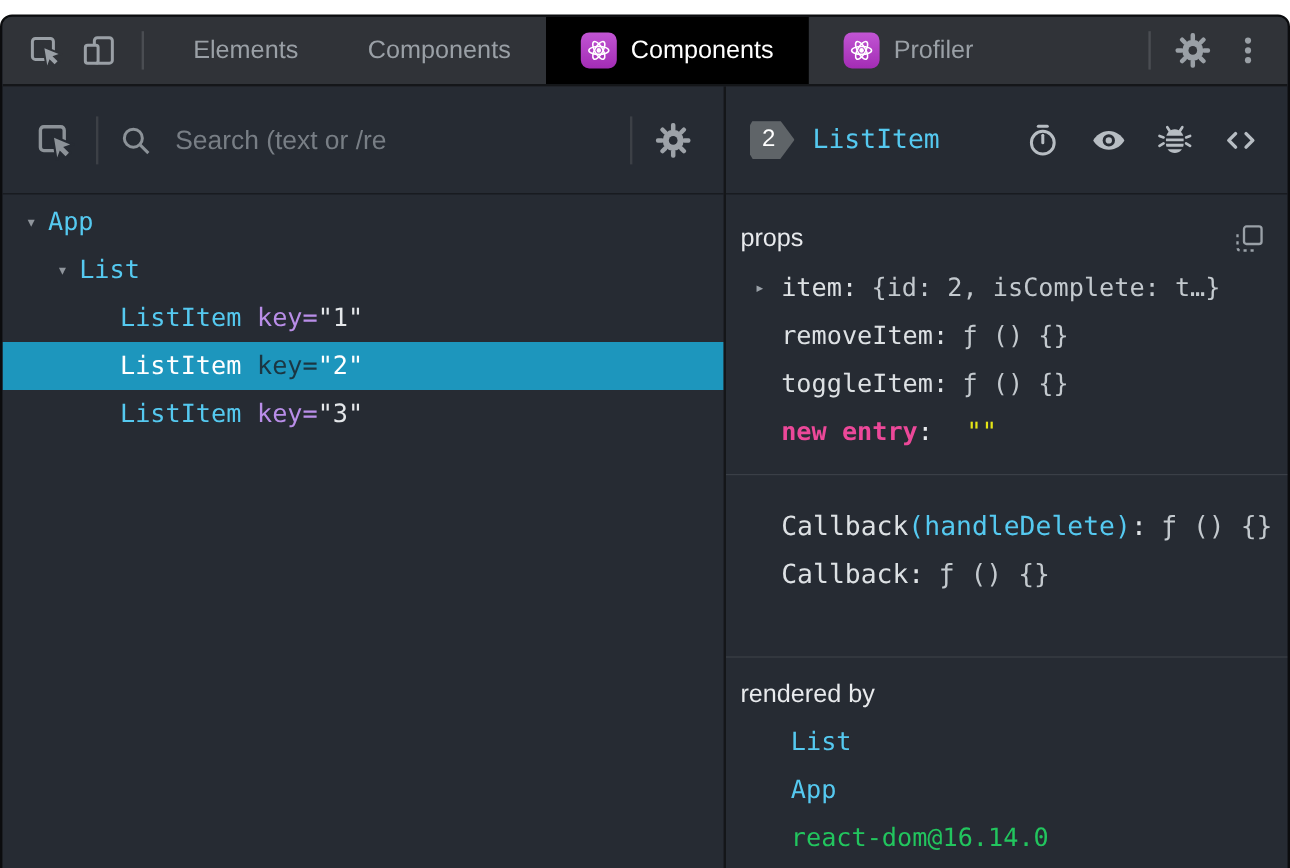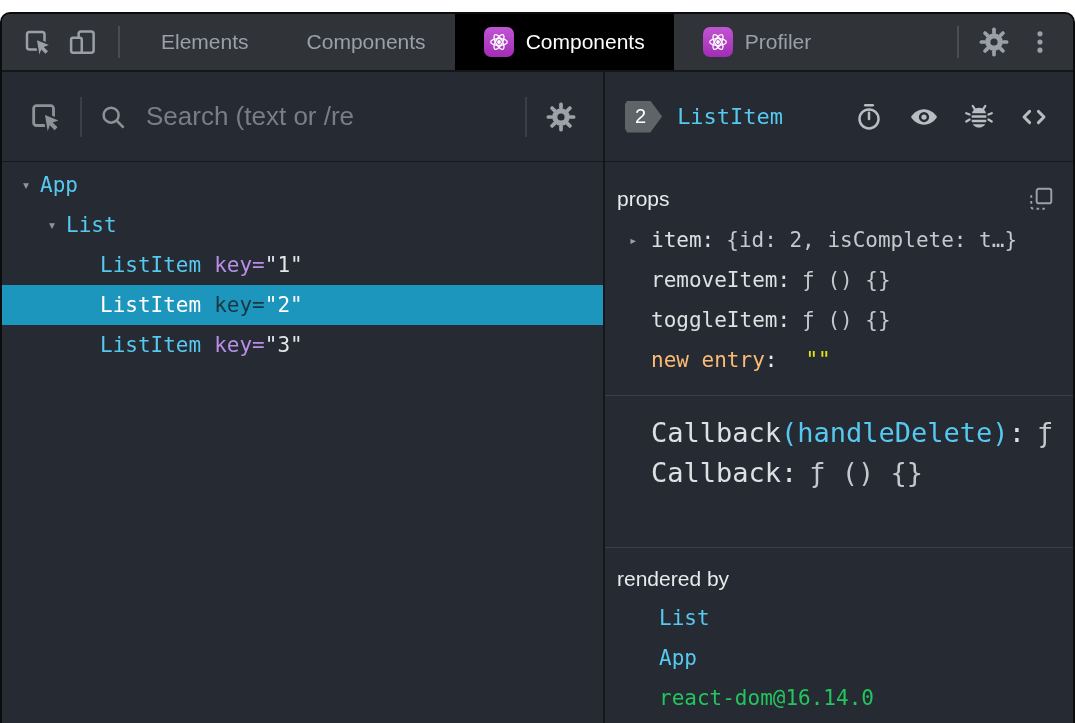--- a/index.html
+++ b/index.html
@@ -40,21 +40,21 @@
   .left{flex:0 0 603px;width:603px;border-right:2px solid #141619;display:flex;flex-direction:column;}
   .right{flex:1;display:flex;flex-direction:column;min-width:0;}
   
   .left-toolbar{
     flex:0 0 90px;height:90px;border-bottom:1px solid #16181c;
     display:flex;align-items:center;padding:0 22px;gap:14px;
   }
   .lt-sep{width:2px;height:40px;background:#3c4046;flex:none;}
   .search-input{
     flex:1;min-width:0;background:transparent;border:none;outline:none;
-    color:#0ea5e9;font-size:26px;font-family:"Liberation Sans",sans-serif;
+    color:#0ea5e9;font-size:22px;font-family:"Liberation Sans",sans-serif;
   }
   .search-input::placeholder{color:#787e85;opacity:1;}
   
   .tree{flex:1;padding-top:3px;font-family:"DejaVu Sans Mono",monospace;font-size:21px;overflow:hidden;}
   .tree-row{height:40px;display:flex;align-items:center;color:#55c9f0;cursor:pointer;white-space:pre;}
   .tree-row .twisty{width:28px;flex:none;color:#8f959c;font-size:15px;text-align:center;}
   .d0{padding-left:10px;}
   .d1{padding-left:36px;}
   .d2{padding-left:70px;}
   .attr{color:#b98ee8;margin-left:13px;}
@@ -82,24 +82,24 @@
   .section.props{flex:0 0 234px;}
   .section.hooks{flex:0 0 152px;}
   .section.rendered{flex:1;border-bottom:none;padding-top:12px;}
   .sec-head{display:flex;align-items:center;height:42px;color:#e8eaed;font-size:21px;}
   .copy-btn{margin-left:auto;width:28px;height:28px;}
   .mono{font-family:"DejaVu Sans Mono",monospace;}
   .prow{height:40px;display:flex;align-items:center;font-size:21px;color:#dde1e4;white-space:pre;padding-left:12px;}
   .prow .twisty2{width:22px;flex:none;color:#9aa1a8;font-size:14px;}
   .psep{margin-right:12px;}
   .pval{color:#c3c9ce;}
-  .prow.new-entry .pname{color:#fdba74;}
+  .prow.new-entry .pname{color:#ec4899;font-weight:bold;}
   .prow.new-entry .psep{color:#e8eaed;margin-right:28px;}
   .prow.new-entry .pval{color:#e5e516;}
-  .hrow{height:40px;display:flex;align-items:center;font-size:27px;color:#dde1e4;white-space:pre;padding-left:34px;}
+  .hrow{height:40px;display:flex;align-items:flex-end;font-size:22px;color:#dde1e4;white-space:pre;padding-left:34px;}
   .hook-name{color:#55c9f0;}
   .rrow{height:40px;display:flex;align-items:center;font-size:21px;padding-left:42px;}
   .rlink{color:#55c9f0;cursor:pointer;}
   .rplain{color:#22c55e;}
   svg{display:block;}
 </style>
 </head>
 <body>
 
 <div class="window">

